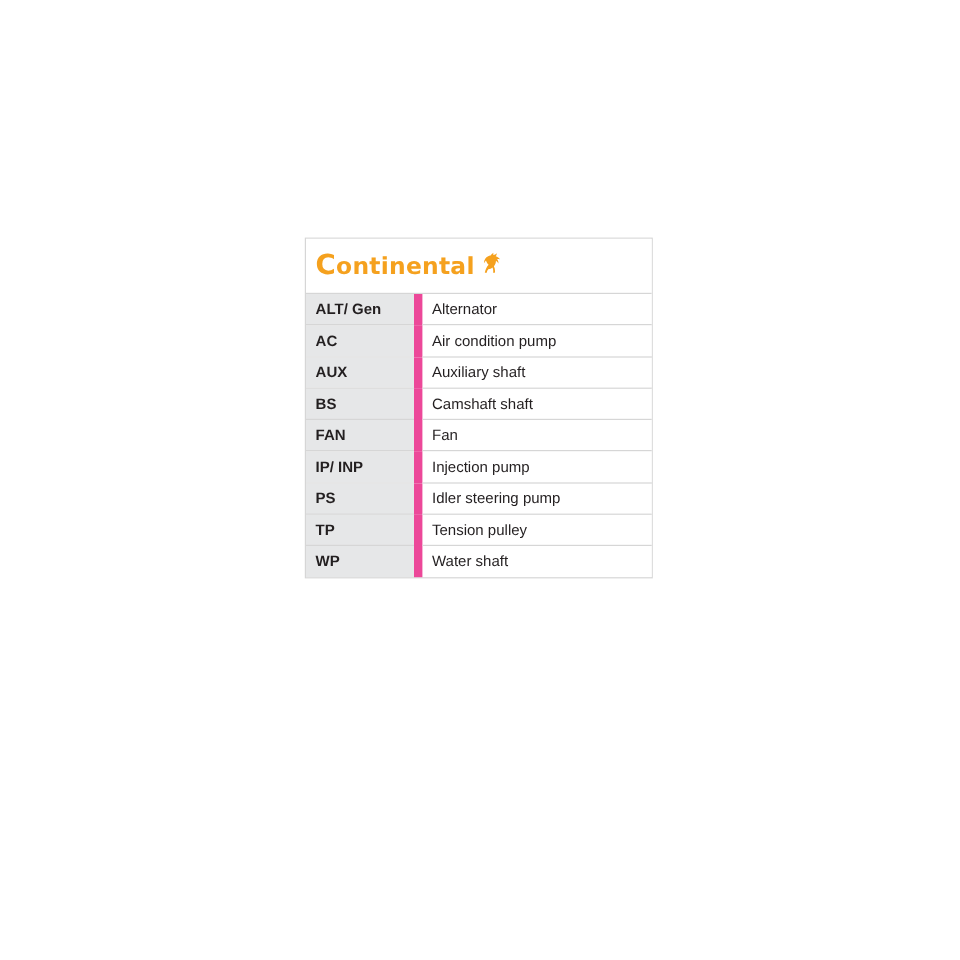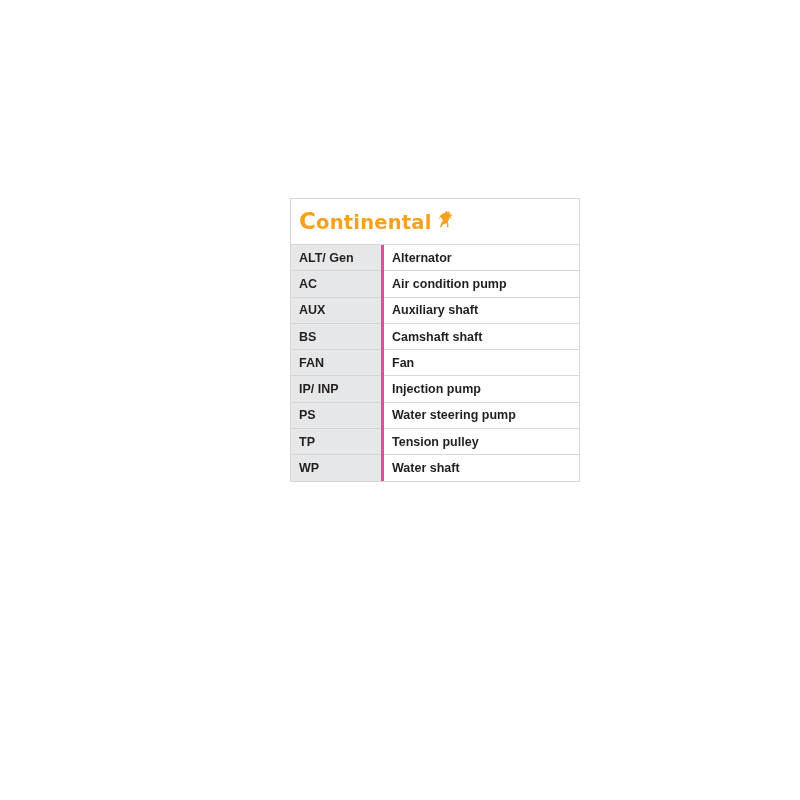--- a/index.html
+++ b/index.html
@@ -14,21 +14,20 @@
     position: relative;
     overflow: hidden;
   }
 
   .page {
     position: absolute;
     left: 0;
     top: 0;
     width: 664px;
     height: 800px;
-    margin-left: 36px;
   }
 
   .legend-card {
     position: absolute;
     left: 254px;
     top: 198px;
     width: 290px;
     border: 1px solid #d6d6d6;
     border-top: 1px solid #d6d6d6;
     box-sizing: border-box;
@@ -89,26 +88,26 @@
   }
 
   table.legend tr:first-child td {
     border-top: none;
   }
 
   td.abbr {
     width: 82px;
     background: #e6e7e8;
     font-weight: bold;
-    border-right: 3px solid #ec4899;
+    border-right: 7px solid #ec4899;
   }
 
   td.desc {
     background: #ffffff;
-    font-weight: bold;
+    font-weight: normal;
   }
 </style>
 </head>
 <body>
 
 <div class="page">
 
   <div class="legend-card">
 
     <div class="brand-row">
@@ -143,21 +142,21 @@
         <tr>
           <td class="abbr">FAN</td>
           <td class="desc">Fan</td>
         </tr>
         <tr>
           <td class="abbr">IP/ INP</td>
           <td class="desc">Injection pump</td>
         </tr>
         <tr>
           <td class="abbr">PS</td>
-          <td class="desc">Water steering pump</td>
+          <td class="desc">Idler steering pump</td>
         </tr>
         <tr>
           <td class="abbr">TP</td>
           <td class="desc">Tension pulley</td>
         </tr>
         <tr>
           <td class="abbr">WP</td>
           <td class="desc">Water shaft</td>
         </tr>
       </tbody>

